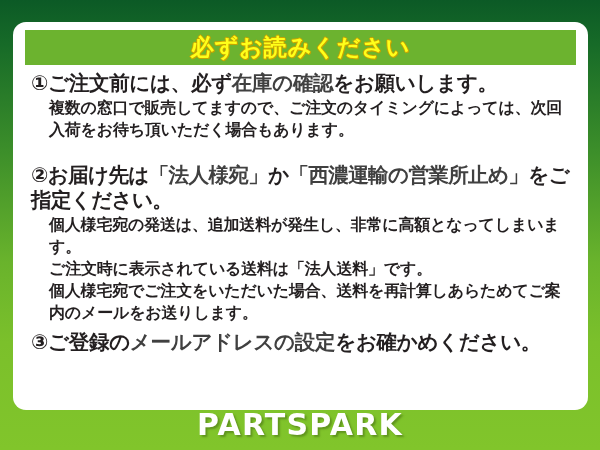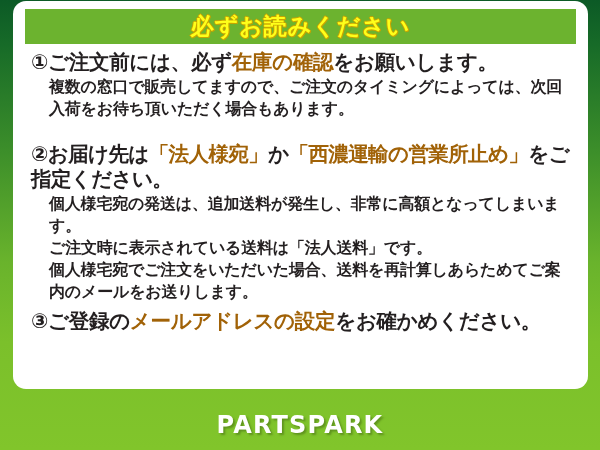--- a/index.html
+++ b/index.html
@@ -25,21 +25,21 @@
                 #69b32c 58%,
                 #7bc02b 76%,
                 #81c52b 100%);
     overflow: hidden;
   }
 
   
   #notice-card {
     position: absolute;
     left: 13px;
-    top: 1px;
+    top: 22px;
     width: 575px;
     height: 388px;
     box-sizing: border-box;
     background: #ffffff;
     border-radius: 13px;
     padding: 8px 12px 6px 12px;
   }
 
   
   #header-bar {
@@ -74,21 +74,21 @@
     font-weight: bold;
     line-height: 1.18;
     letter-spacing: -0.3px;
     margin: 0;
     white-space: nowrap;
   }
   .item-heading.wrap {
     white-space: normal;
   }
   .hl {
-    color: #a16207;
+    color: #404040;
   }
   .item-body {
     color: #231f20;
     font-size: 16px;
     font-weight: bold;
     line-height: 1.38;
     letter-spacing: -0.2px;
     margin: 2px 0 0 18px;
     white-space: pre-line;
   }
@@ -105,21 +105,21 @@
     left: 0;
     top: 399px;
     width: 600px;
     height: 51px;
     display: flex;
     align-items: center;
     justify-content: center;
   }
   #brand-name {
     color: #ffffff;
-    font-size: 24px;
+    font-size: 30px;
     font-weight: bold;
     letter-spacing: 1.2px;
     line-height: 1;
     text-shadow: 2px 2px 2px rgba(70,110,20,0.55);
   }
 </style>
 </head>
 <body>
 
 <div id="notice-banner">

